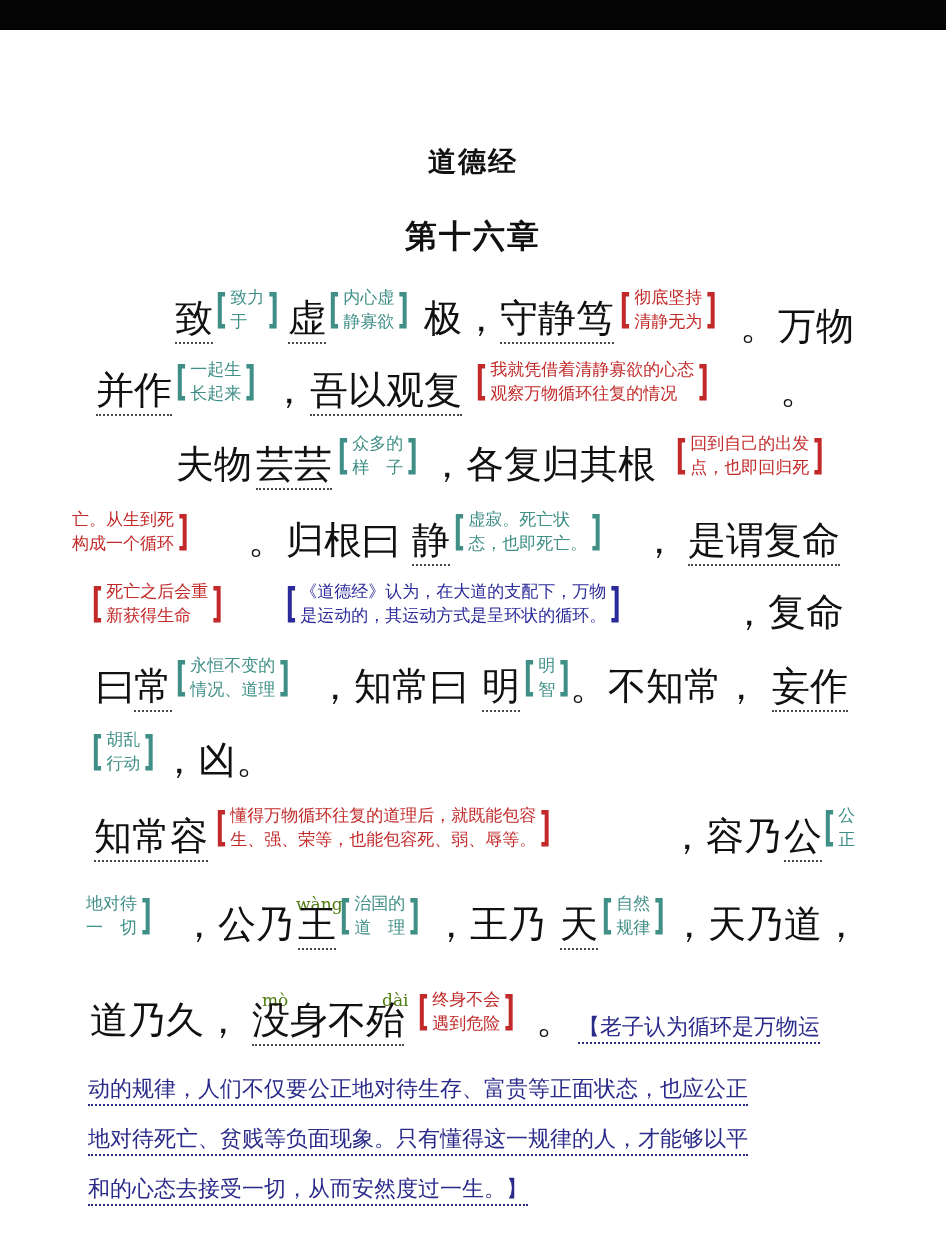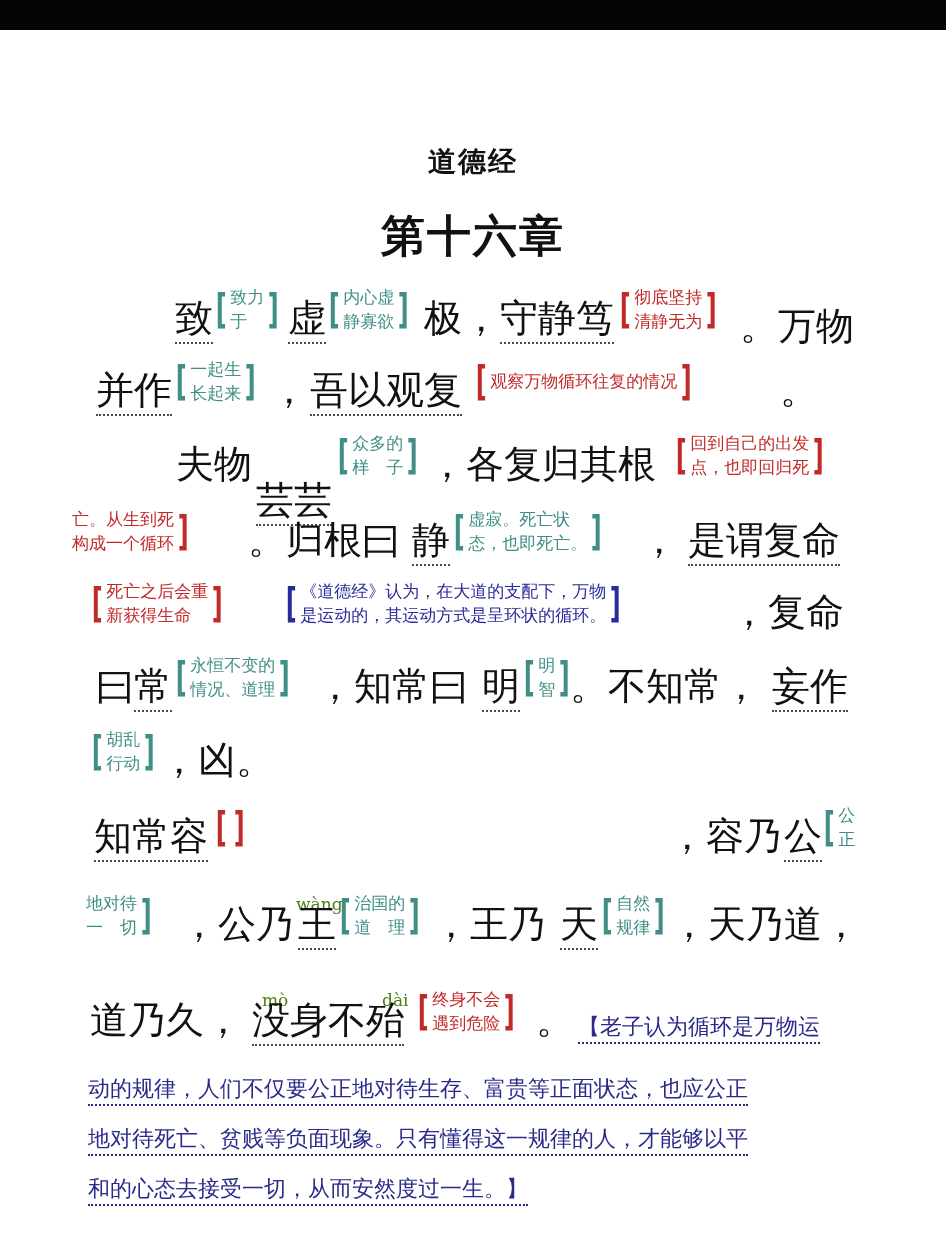--- a/index.html
+++ b/index.html
@@ -7,21 +7,21 @@
     width: 946px; height: 1260px; overflow: hidden;
     background: #ffffff; position: relative;
     font-family: "DejaVu Serif", serif;
   }
   .topbar { position: absolute; left: 0; top: 0; width: 946px; height: 30px; background: #040404; }
   .title, .chapter {
     position: absolute; left: 0; width: 946px; text-align: center;
     font-family: "DejaVu Serif", serif; font-weight: bold; color: #111;
   }
   .title { top: 134px; font-size: 28px; line-height: 56px; letter-spacing: 2px; }
-  .chapter { top: 206px; font-size: 44px; line-height: 60px; letter-spacing: 2px; }
+  .chapter { top: 206px; font-size: 32px; line-height: 60px; letter-spacing: 2px; }
   .seg { position: absolute; white-space: nowrap; }
   .main {
     font-family: "DejaVu Serif", serif; font-size: 38px; color: #111; line-height: 44px;
   }
   .ul { border-bottom: 2px dotted #4a4a4a; padding-bottom: 2px; }
   .ann { display: inline-flex; align-items: stretch; }
   .br { font-family: "DejaVu Sans", sans-serif; font-weight: bold; font-size: 40px; line-height: 50px; transform: scaleX(0.6); display: inline-block; }
   .ann .txt { display: flex; flex-direction: column; justify-content: center; font-family: "DejaVu Sans", sans-serif; font-size: 17px; line-height: 24px; }
   .teal { color: #3f8f86; }
   .red { color: #c22a2a; }
@@ -79,27 +79,28 @@
         <span>一起生</span>
         <span>长起来</span>
       </span>
       <span class="br">]</span>
     </div>
     <div class="seg main" style="left: 270px; top: 368px;"><span>，</span></div>
     <div class="seg main" style="left: 310px; top: 368px;"><span class="ul">吾以观复</span></div>
     <div class="seg ann red" style="left: 472px; top: 356px;">
       <span class="br">[</span>
       <span class="txt">
+        <span>我就凭借着清静寡欲的心态</span>
         <span>观察万物循环往复的情况</span>
       </span>
       <span class="br">]</span>
     </div>
     <div class="seg main" style="left: 780px; top: 368px;"><span>。</span></div>
     <div class="seg main" style="left: 176px; top: 442px; font-family: Liberation Serif, serif;"><span>夫物</span></div>
-    <div class="seg main" style="left: 256px; top: 442px; margin-top: 36px;"><span class="ul">芸芸</span></div>
+    <div class="seg main" style="left: 256px; top: 442px;"><span class="ul">芸芸</span></div>
     <div class="seg ann teal" style="left: 334px; top: 430px;">
       <span class="br">[</span>
       <span class="txt">
         <span>众多的</span>
         <span>样　子</span>
       </span>
       <span class="br">]</span>
     </div>
     <div class="seg main" style="left: 428px; top: 442px;"><span>，各复归其根</span></div>
     <div class="seg ann red" style="left: 672px; top: 430px;">
@@ -173,20 +174,24 @@
       <span class="txt">
         <span>胡乱</span>
         <span>行动</span>
       </span>
       <span class="br">]</span>
     </div>
     <div class="seg main" style="left: 160px; top: 738px;"><span>，凶。</span></div>
     <div class="seg main" style="left: 94px; top: 814px;"><span class="ul">知常容</span></div>
     <div class="seg ann red" style="left: 212px; top: 802px;">
       <span class="br">[</span>
+      <span class="txt">
+        <span>懂得万物循环往复的道理后，就既能包容</span>
+        <span>生、强、荣等，也能包容死、弱、辱等。</span>
+      </span>
       <span class="br">]</span>
     </div>
     <div class="seg main" style="left: 668px; top: 814px;"><span>，容乃</span></div>
     <div class="seg main" style="left: 784px; top: 814px;"><span class="ul">公</span></div>
     <div class="seg ann teal" style="left: 820px; top: 802px;">
       <span class="br">[</span>
       <span class="txt">
         <span>公</span>
         <span>正</span>
       </span>

